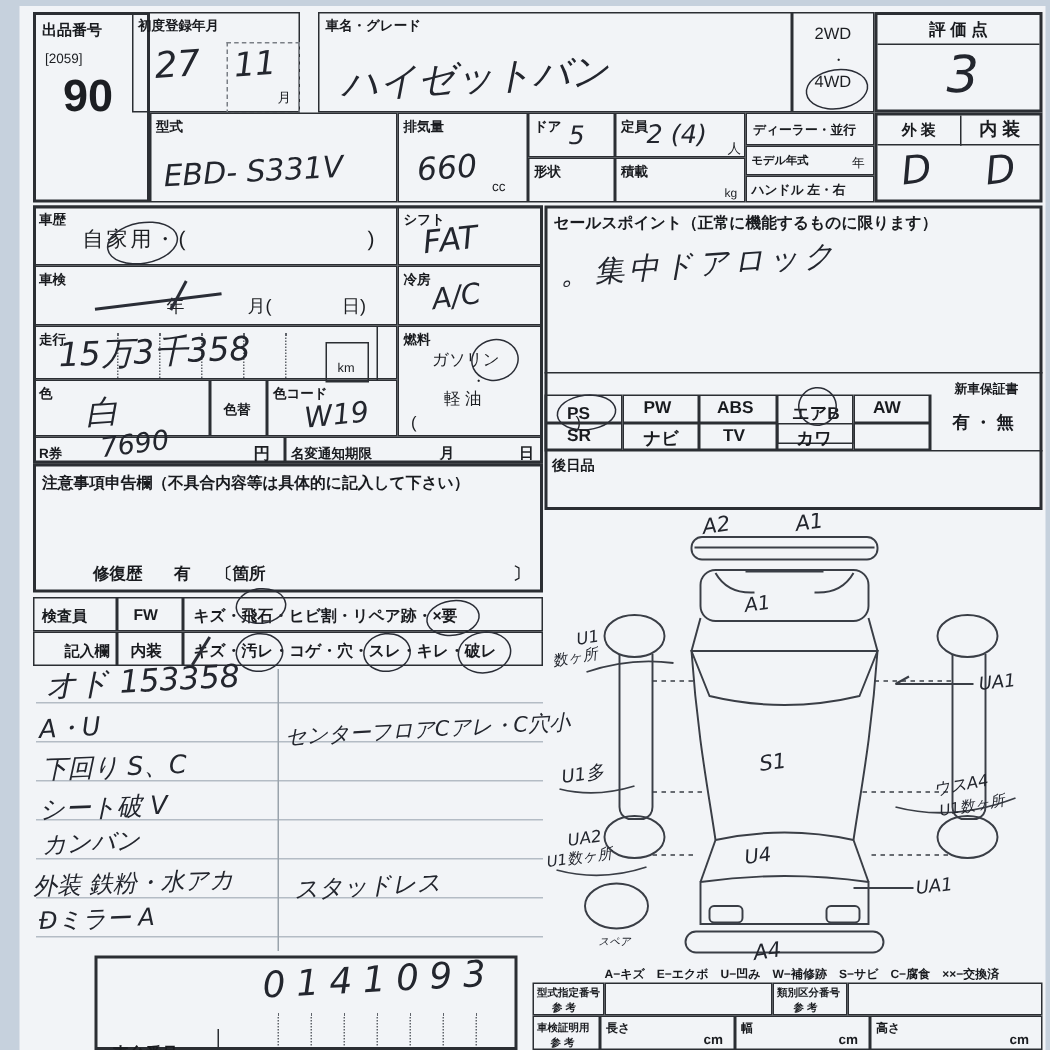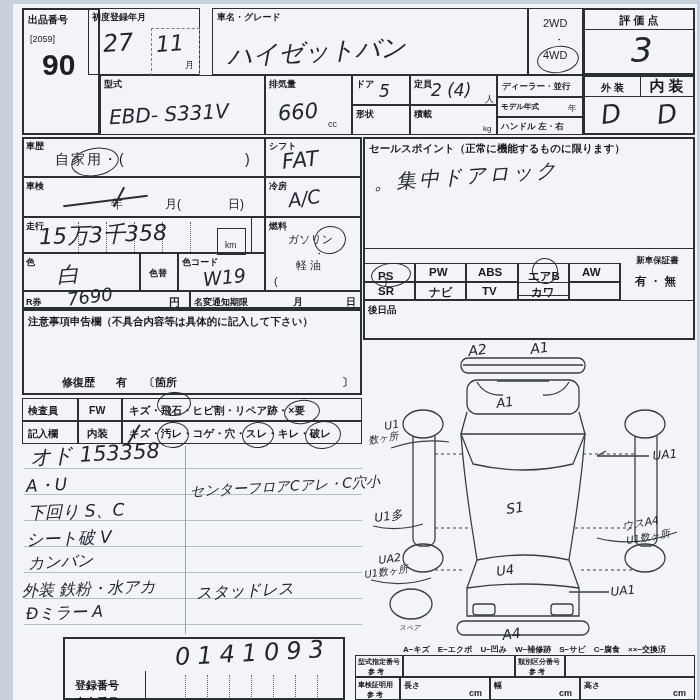--- a/index.html
+++ b/index.html
@@ -94,21 +94,21 @@
   </div>
   <div class="c" style="left:497px;top:117px;width:86px;height:18px;">
     <span class="lbl" style="left:3px;top:3px;font-size:8.5px;">ハンドル 左・右</span>
   </div>
 
   <div class="c b2" style="left:583px;top:75px;width:112px;height:60px;">
     <div style="position:absolute;left:0;top:0;width:55px;height:19px;border-right:1px solid #2b2e33;border-bottom:1px solid #2b2e33;text-align:center;">
       <span class="lbl" style="position:static;font-size:10px;">外 装</span>
     </div>
     <div style="position:absolute;left:55px;top:0;width:53px;height:19px;border-bottom:1px solid #2b2e33;text-align:center;">
-      <span class="lbl" style="position:static;font-size:15px;text-align:center;">内 装</span>
+      <span class="lbl" style="position:static;font-size:12px;text-align:center;">内 装</span>
     </div>
     <span class="hw" style="left:16px;top:22px;font-size:26px;transform:rotate(-6deg);">D</span>
     <span class="hw" style="left:72px;top:22px;font-size:26px;transform:rotate(-6deg);">D</span>
   </div>
 
   <div class="c b2" style="left:22px;top:137px;width:340px;height:172px;"></div>
 
   <div class="c" style="left:22px;top:137px;width:243px;height:40px;">
     <span class="lbl" style="left:3px;top:2px;font-size:9px;">車歴</span>
     <span class="prt" style="left:32px;top:13px;font-size:14px;letter-spacing:2px;">自家用・(</span>
@@ -184,21 +184,21 @@
     <span class="lbl" style="left:38px;top:64px;font-size:11px;">修復歴</span>
     <span class="lbl" style="left:92px;top:64px;font-size:11px;">有</span>
     <span class="lbl" style="left:120px;top:64px;font-size:11px;">〔箇所</span>
     <span class="lbl" style="left:318px;top:64px;font-size:11px;">〕</span>
   </div>
 
   <div class="c" style="left:22px;top:398px;width:56px;height:23px;">
     <span class="lbl" style="left:5px;top:5px;font-size:10px;">検査員</span>
   </div>
   <div class="c" style="left:22px;top:421px;width:56px;height:23px;">
-    <span class="lbl" style="left:5px;top:5px;font-size:10px;">記入欄</span>
+    <span class="lbl" style="left:20px;top:5px;font-size:10px;">記入欄</span>
   </div>
   <div class="c" style="left:78px;top:398px;width:44px;height:23px;">
     <span class="lbl" style="left:10px;top:5px;font-size:10.5px;">FW</span>
   </div>
   <div class="c" style="left:78px;top:421px;width:44px;height:23px;">
     <span class="lbl" style="left:8px;top:5px;font-size:10.5px;">内装</span>
   </div>
   <div class="c" style="left:122px;top:398px;width:240px;height:23px;font-size:0;">
     <div style="position:absolute;left:6px;top:5px;white-space:nowrap;">
       <span class="rel"><span class="lbl" style="position:static;font-size:10.5px;">キズ</span></span>
@@ -367,23 +367,20 @@
     <text x="132" y="234" font-size="13" transform="rotate(-8 132 234)">U4</text>
     <text x="138" y="298" font-size="14" transform="rotate(-8 138 298)">A4</text>
   </svg>
 
   <span class="lbl" style="left:403px;top:644px;font-size:8px;">A−キズ　E−エクボ　U−凹み　W−補修跡　S−サビ　C−腐食　××−交換済</span>
 
   <div class="c b2" style="left:63px;top:637px;width:282px;height:63px;">
     <div style="position:absolute;left:0;top:0;width:80px;height:32px;border-right:1px solid #2b2e33;border-bottom:1px solid #2b2e33;margin-top:47px;">
       <span class="lbl" style="left:10px;top:9px;font-size:11px;">車台番号</span>
     </div>
-    <div style="position:absolute;left:0;top:32px;width:80px;height:27px;border-right:1px solid #2b2e33;">
-      <span class="lbl" style="left:10px;top:7px;font-size:11px;">登録番号</span>
-    </div>
     <span class="hw" style="left:110px;top:0px;font-size:24px;letter-spacing:7px;transform:rotate(-3deg);">0141093</span>
     <div class="dotv" style="left:120px;top:36px;height:22px;"></div>
     <div class="dotv" style="left:142px;top:36px;height:22px;"></div>
     <div class="dotv" style="left:164px;top:36px;height:22px;"></div>
     <div class="dotv" style="left:186px;top:36px;height:22px;"></div>
     <div class="dotv" style="left:208px;top:36px;height:22px;"></div>
     <div class="dotv" style="left:230px;top:36px;height:22px;"></div>
     <div class="dotv" style="left:252px;top:36px;height:22px;"></div>
   </div>
 

